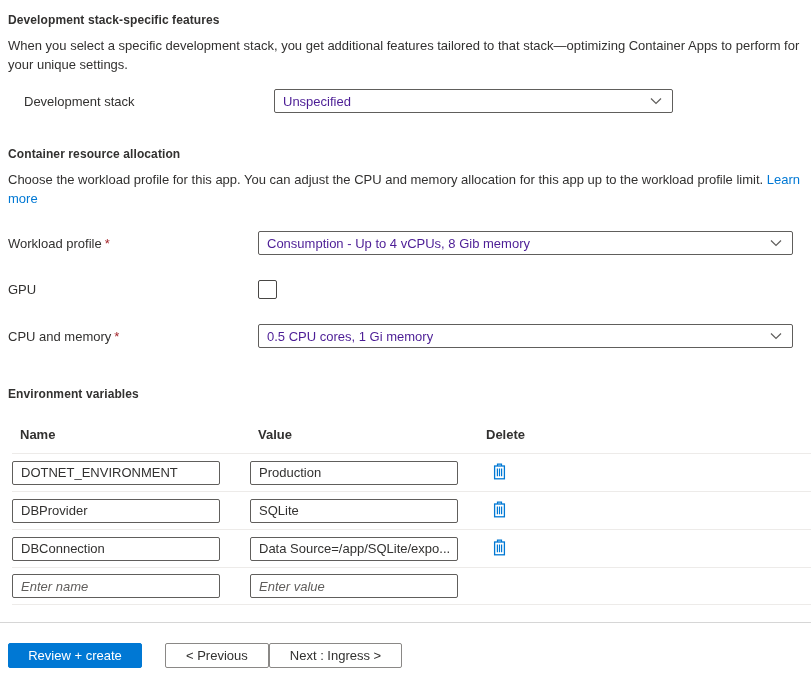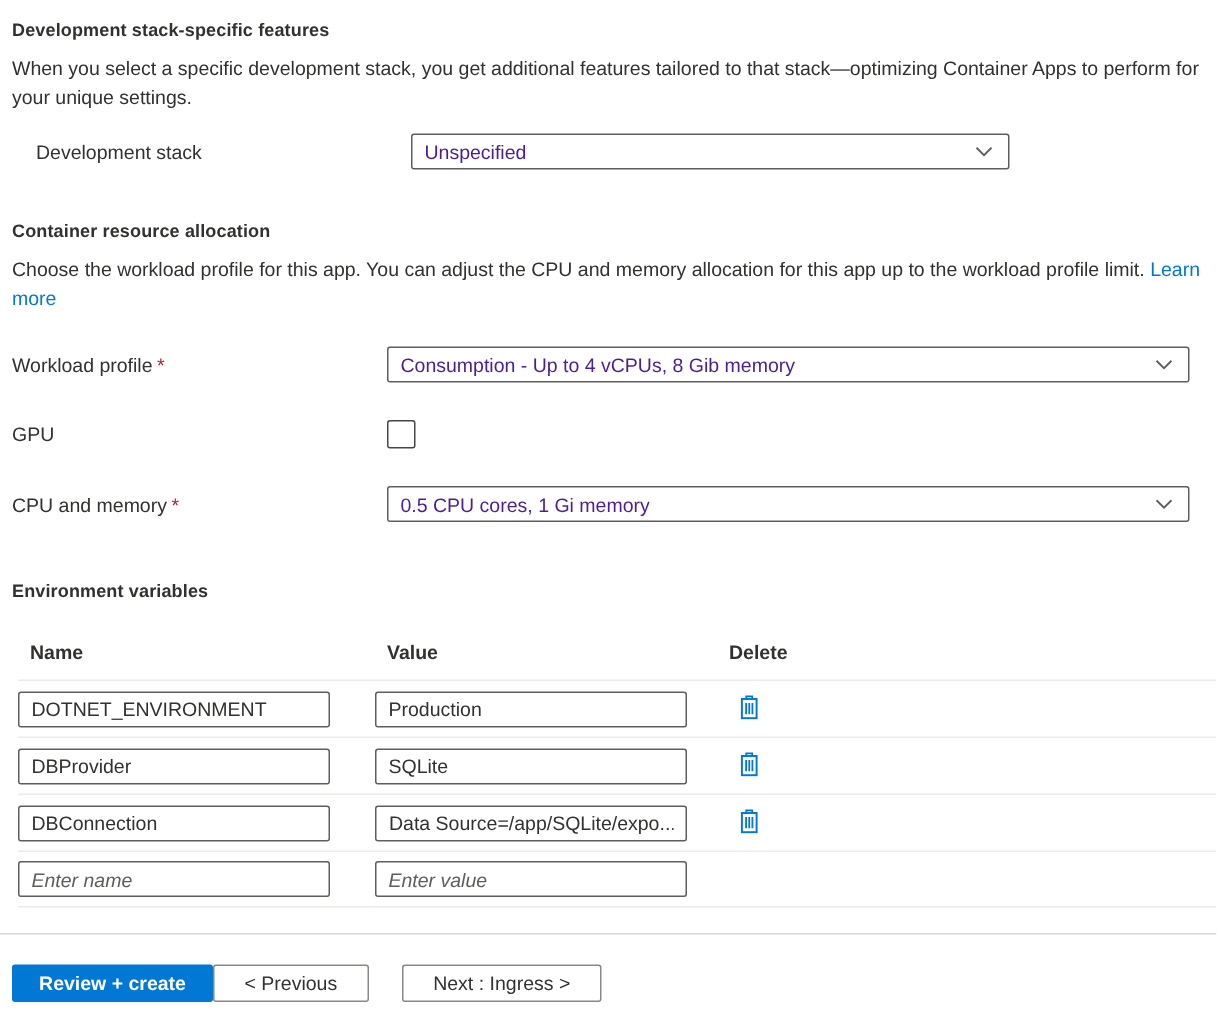--- a/index.html
+++ b/index.html
@@ -141,29 +141,29 @@
     font-size: 13px;
     cursor: pointer;
     display: inline-flex;
     align-items: center;
     justify-content: center;
   }
   .btn-primary {
     background: #0078d4;
     color: #ffffff;
     border: 1px solid #0078d4;
-    font-weight: 700;
+    font-weight: 400;
     width: 134px;
+    margin-right: 23px;
   }
   .btn-secondary {
     background: #ffffff;
     color: #323130;
     border: 1px solid #8a8886;
     padding: 0 20px;
-    margin-right: 22px;
   }
 </style>
 </head>
 <body>
 
 <div class="page">
 
   <h2 class="section-heading h-dev">Development stack-specific features</h2>
   <p class="section-desc">When you select a specific development stack, you get additional features tailored to that stack—optimizing Container Apps to perform for your unique settings.</p>
 

